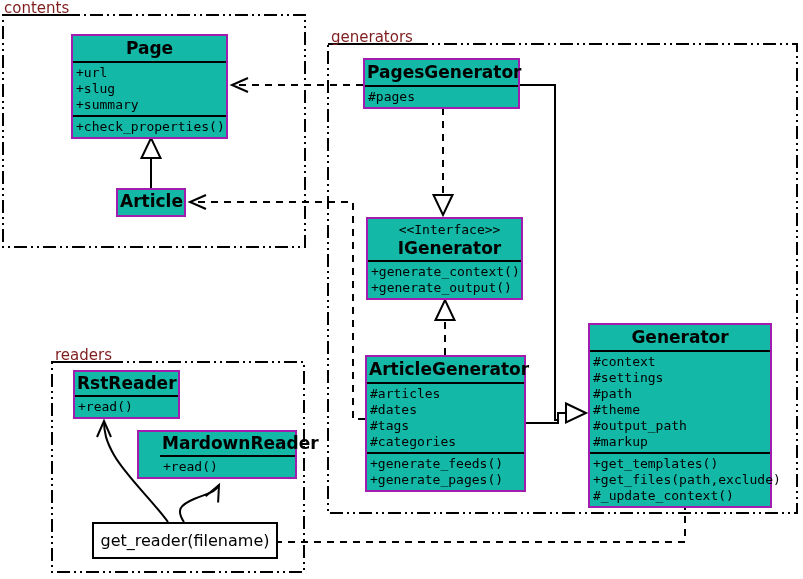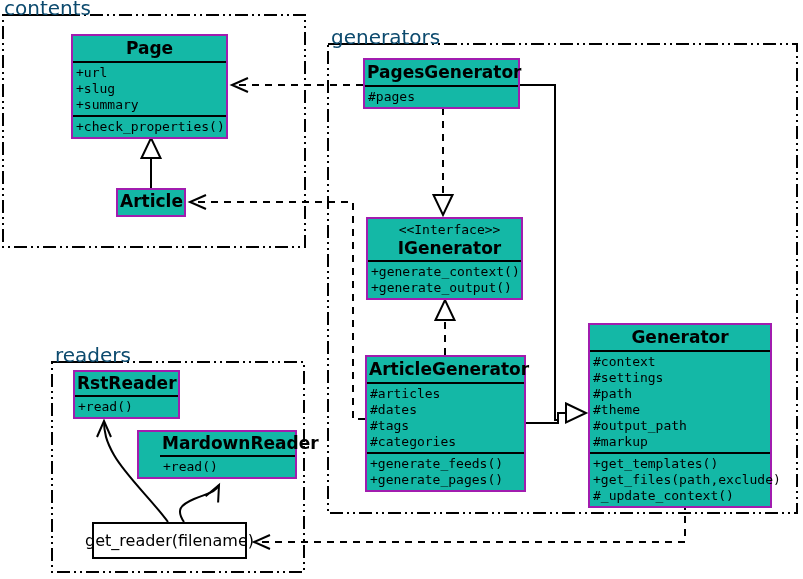--- a/index.html
+++ b/index.html
@@ -2,22 +2,22 @@
 <html><head>
 <meta charset="utf-8">
 <style>
   html,body{margin:0;padding:0;background:#ffffff;}
   #stage{
     position:relative;width:803px;height:579px;background:#ffffff;
     font-family:"DejaVu Sans",sans-serif;color:#000;overflow:hidden;
   }
   #edges{position:absolute;left:0;top:0;width:803px;height:579px;}
   .pkg-label{
-    position:absolute;font-size:20px;line-height:16px;letter-spacing:0;
-    font-family:"DejaVu Sans",sans-serif;color:#0c4a6e;
+    position:absolute;font-size:15px;line-height:16px;letter-spacing:0;
+    font-family:"DejaVu Sans",sans-serif;color:#7f1d1d;
   }
   .cls{
     position:absolute;background:#14b8a6;border:2px solid #a21caf;
     box-sizing:border-box;
   }
   .ttl{
     font-family:"DejaVu Sans",sans-serif;font-weight:bold;font-size:17px;
     line-height:20px;text-align:center;padding:2px 2px 3px 2px;white-space:nowrap;
   }
   .stereo{
@@ -155,17 +155,17 @@
     </div>
   </div>
 
   <div class="cls" style="left:137px;top:430px;width:160px;padding-left:21px;">
     <div class="ttl" style="padding:1px 2px 2px 2px;">MardownReader</div>
     <div class="cmp">
       <div class="m">+read()</div>
     </div>
   </div>
 
-  <div class="plainbox" style="left:92px;top:522px;width:155px;height:37px;">
+  <div class="plainbox" style="left:92px;top:522px;width:186px;height:37px;">
     <span>get_reader(filename)</span>
   </div>
 
 </div>
 
 </body></html>

